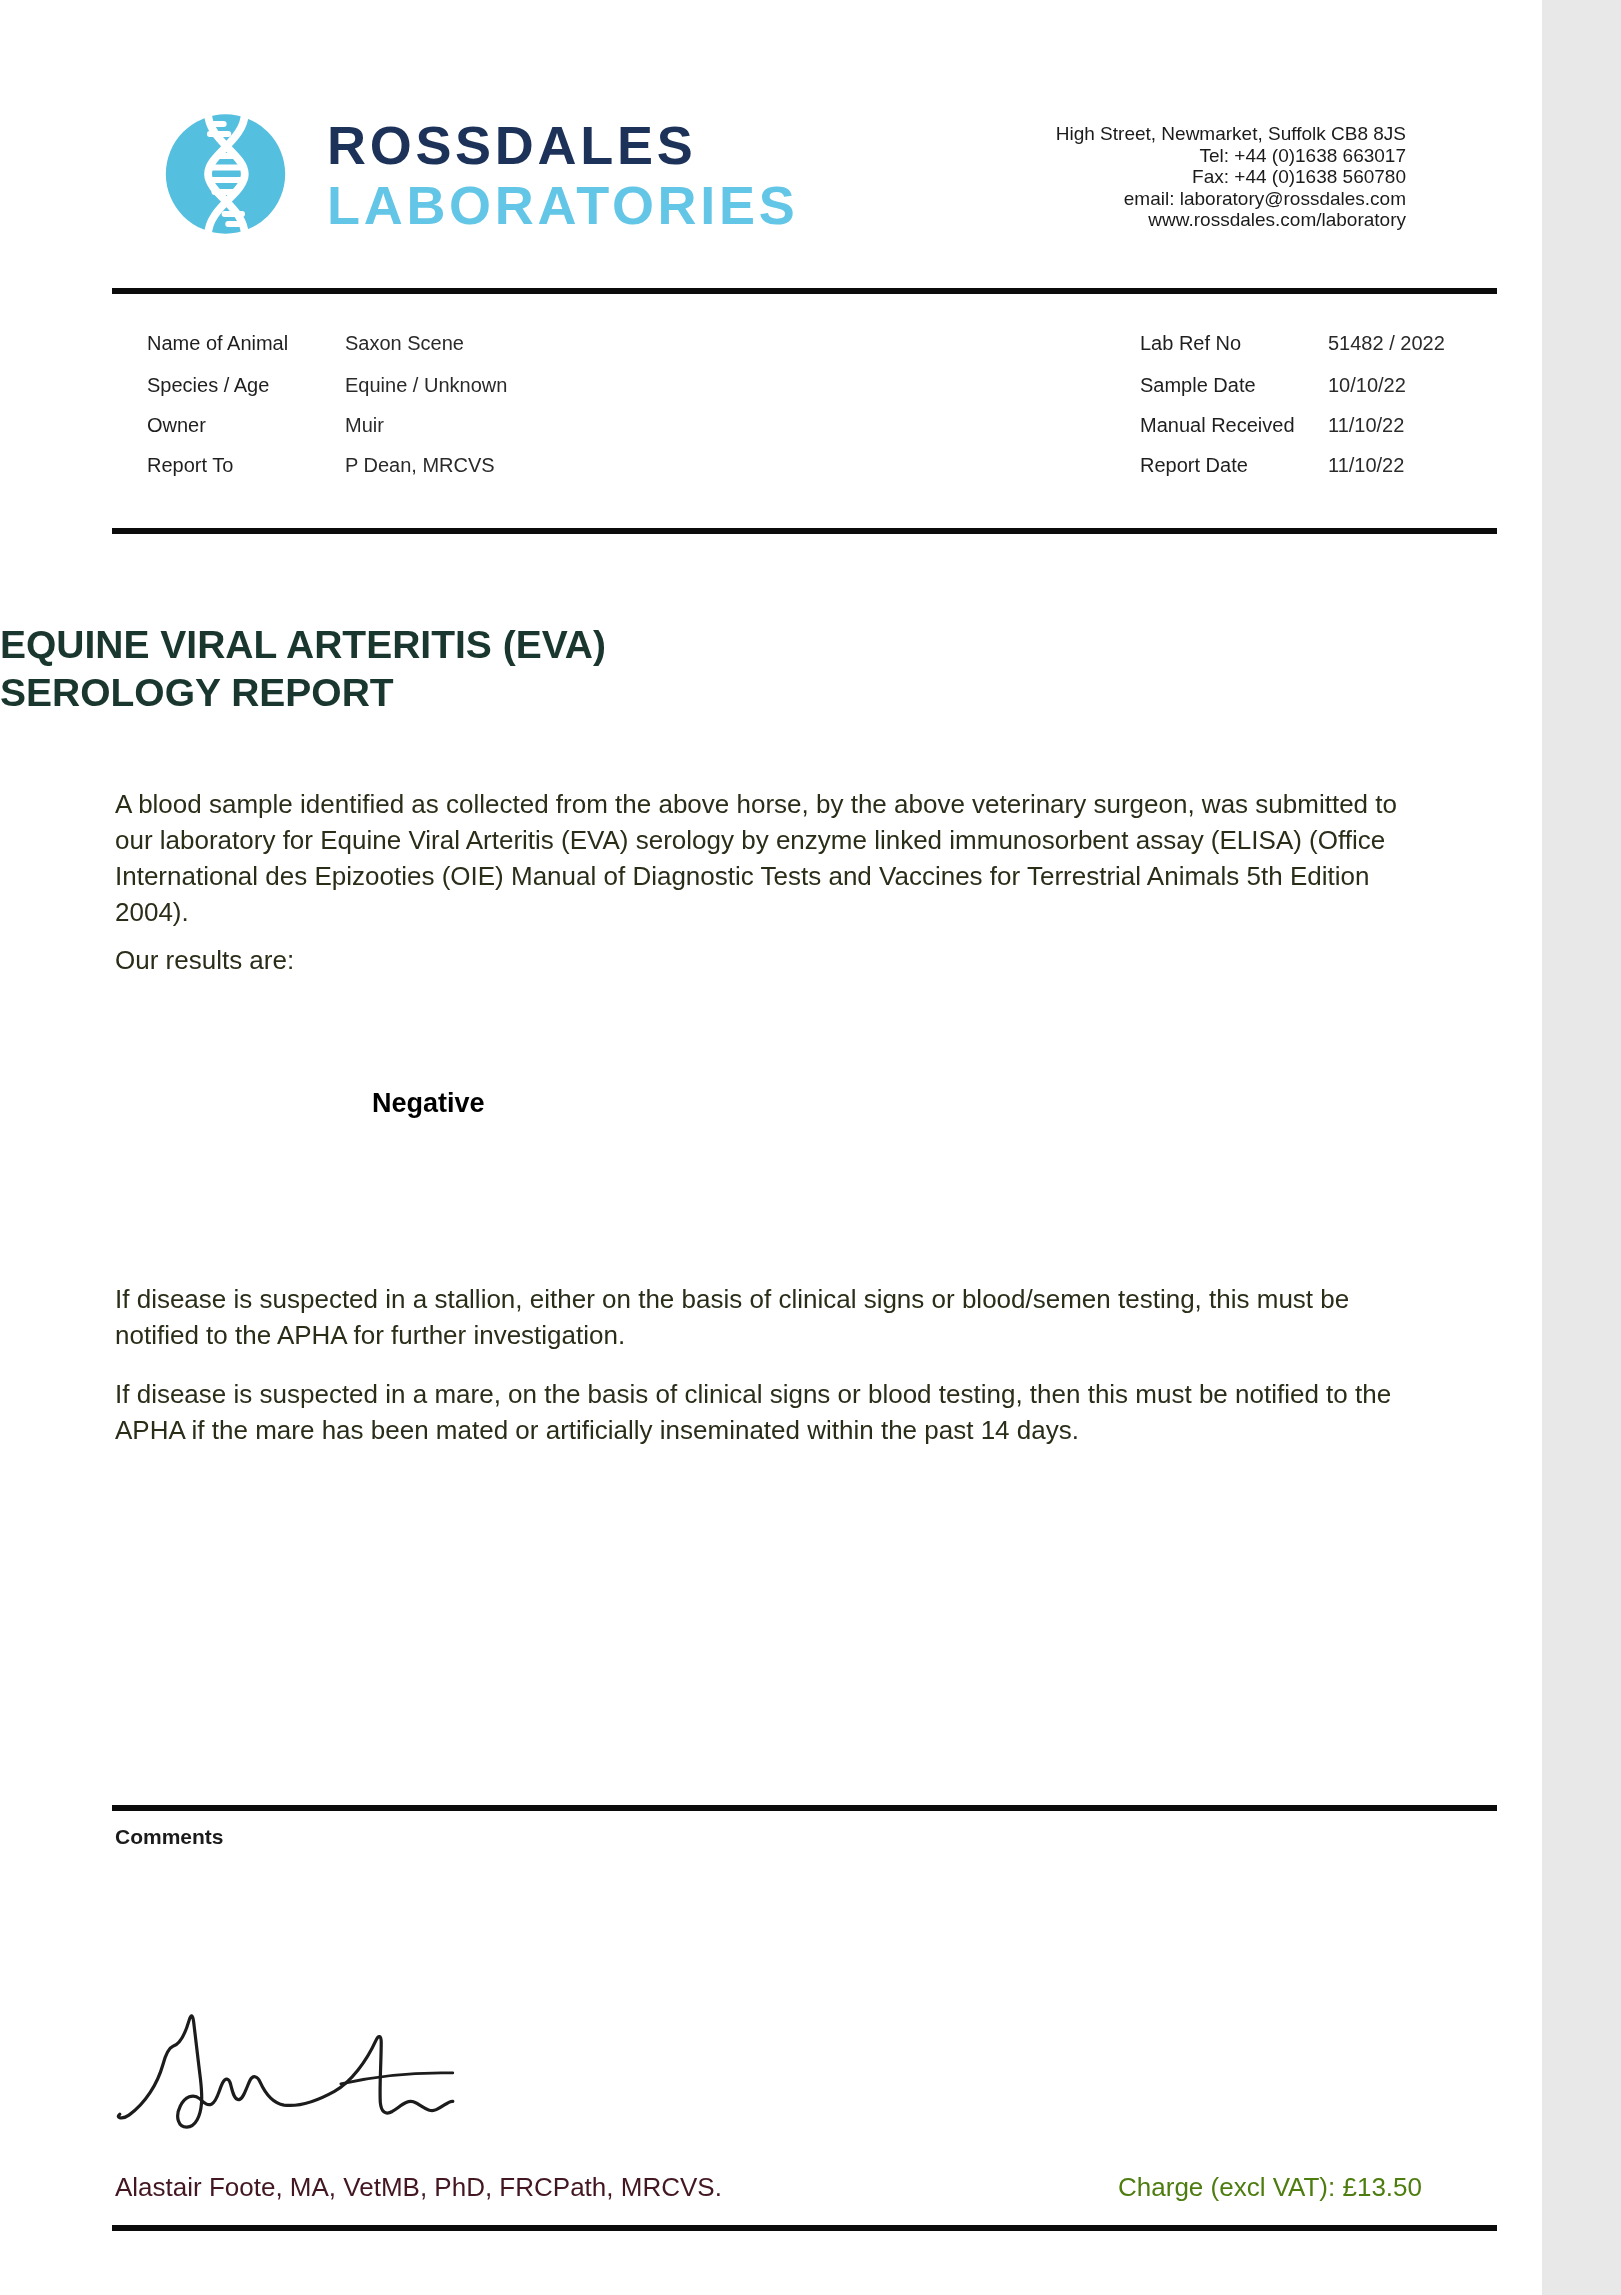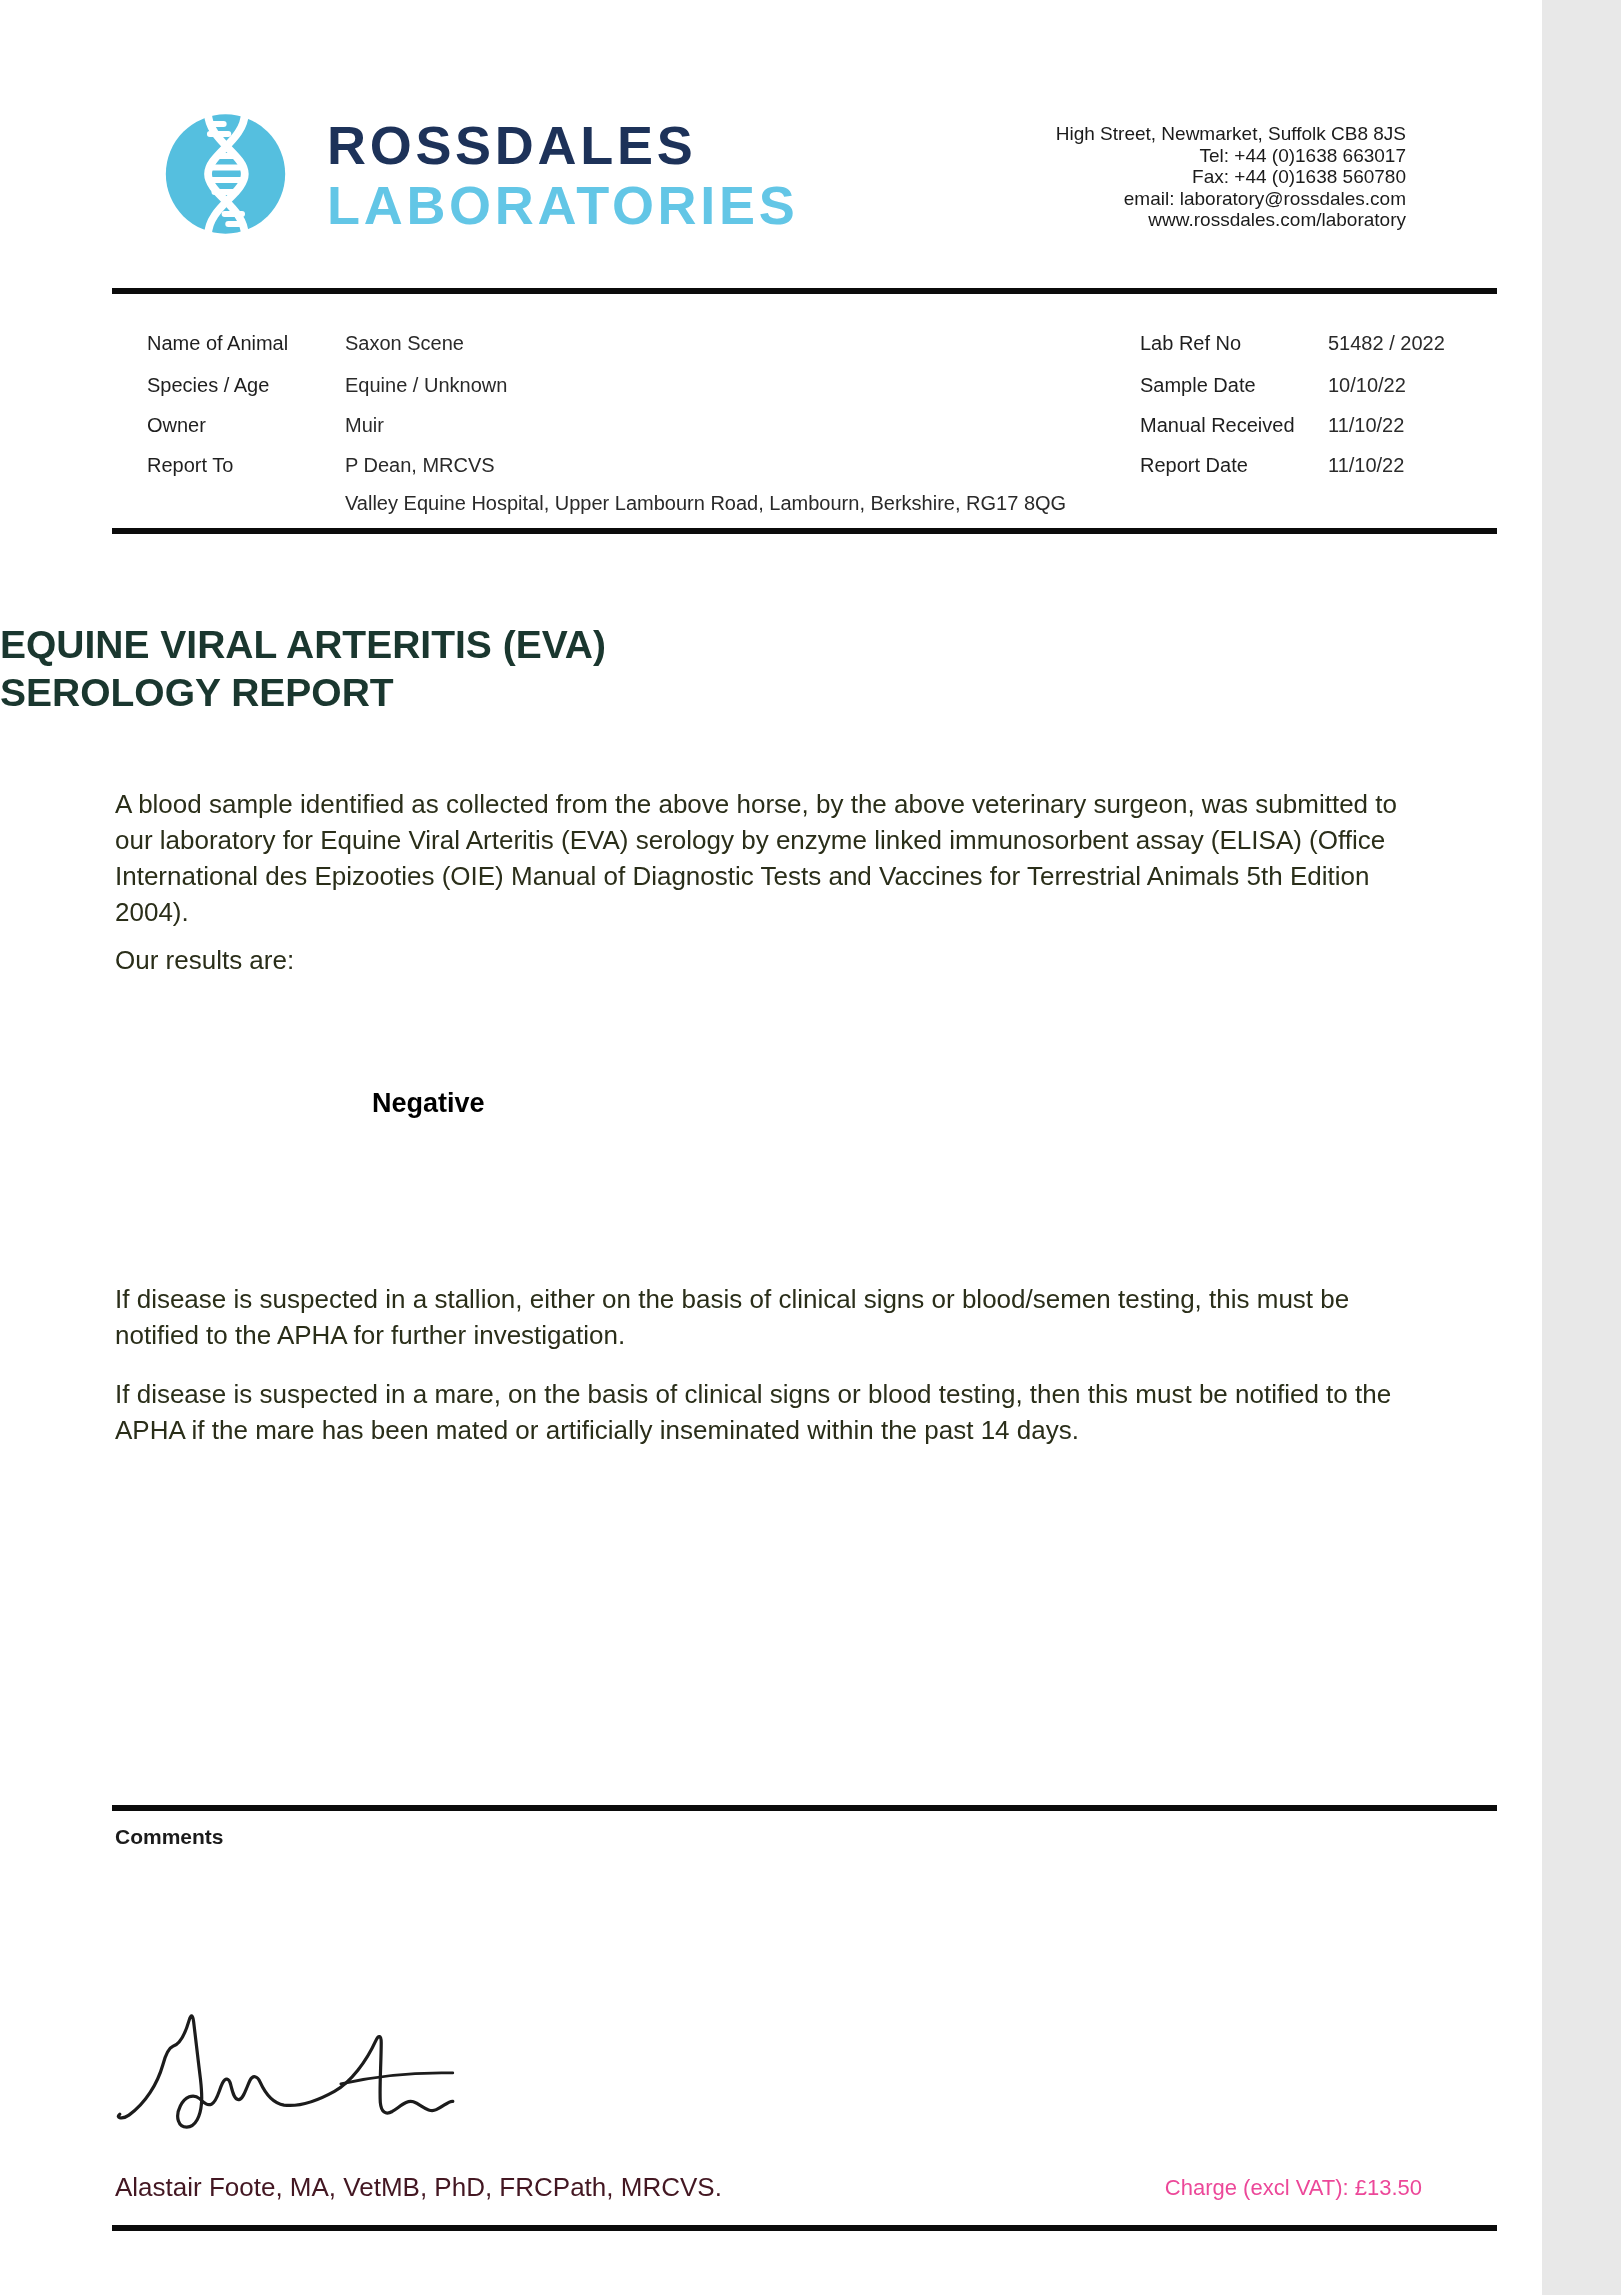--- a/index.html
+++ b/index.html
@@ -43,21 +43,21 @@
   .comments{
     position:absolute;left:115px;top:1824px;
     font-size:21px;font-weight:bold;line-height:26px;color:#1b1b1b;
   }
   .signatory{
     position:absolute;left:115px;top:2172px;
     font-size:26px;line-height:31px;color:var(--maroon,#431722);white-space:nowrap;
   }
   .charge{
     position:absolute;right:120px;top:2172px;
-    font-size:22px;line-height:31px;color:#ec4899;white-space:nowrap;text-align:right;
+    font-size:26px;line-height:31px;color:#4d7c0f;white-space:nowrap;text-align:right;
   }
 </style>
 </head>
 <body>
 
 <div class="page">
 
   <div class="abs" style="left:164px;top:110px;width:123px;height:128px;">
     <svg width="123" height="128" viewBox="0 0 268 278">
       <circle cx="134" cy="139" r="130" fill="#55bfdf"></circle>
@@ -96,21 +96,20 @@
 
   <div class="info-label" style="left:147px;top:374px;">Species / Age</div>
   <div class="info-value" style="left:345px;top:374px;">Equine / Unknown</div>
 
   <div class="info-label" style="left:147px;top:414px;">Owner</div>
   <div class="info-value" style="left:345px;top:414px;">Muir</div>
 
   <div class="info-label" style="left:147px;top:454px;">Report To</div>
   <div class="info-value" style="left:345px;top:454px;">P Dean, MRCVS</div>
 
-  <div class="info-value" style="left:345px;top:492px;">Valley Equine Hospital, Upper Lambourn Road, Lambourn, Berkshire, RG17 8QG</div>
 
   <div class="info-label" style="left:1140px;top:332px;">Lab Ref No</div>
   <div class="info-value" style="left:1328px;top:332px;">51482 / 2022</div>
 
   <div class="info-label" style="left:1140px;top:374px;">Sample Date</div>
   <div class="info-value" style="left:1328px;top:374px;">10/10/22</div>
 
   <div class="info-label" style="left:1140px;top:414px;">Manual Received</div>
   <div class="info-value" style="left:1328px;top:414px;">11/10/22</div>
 

